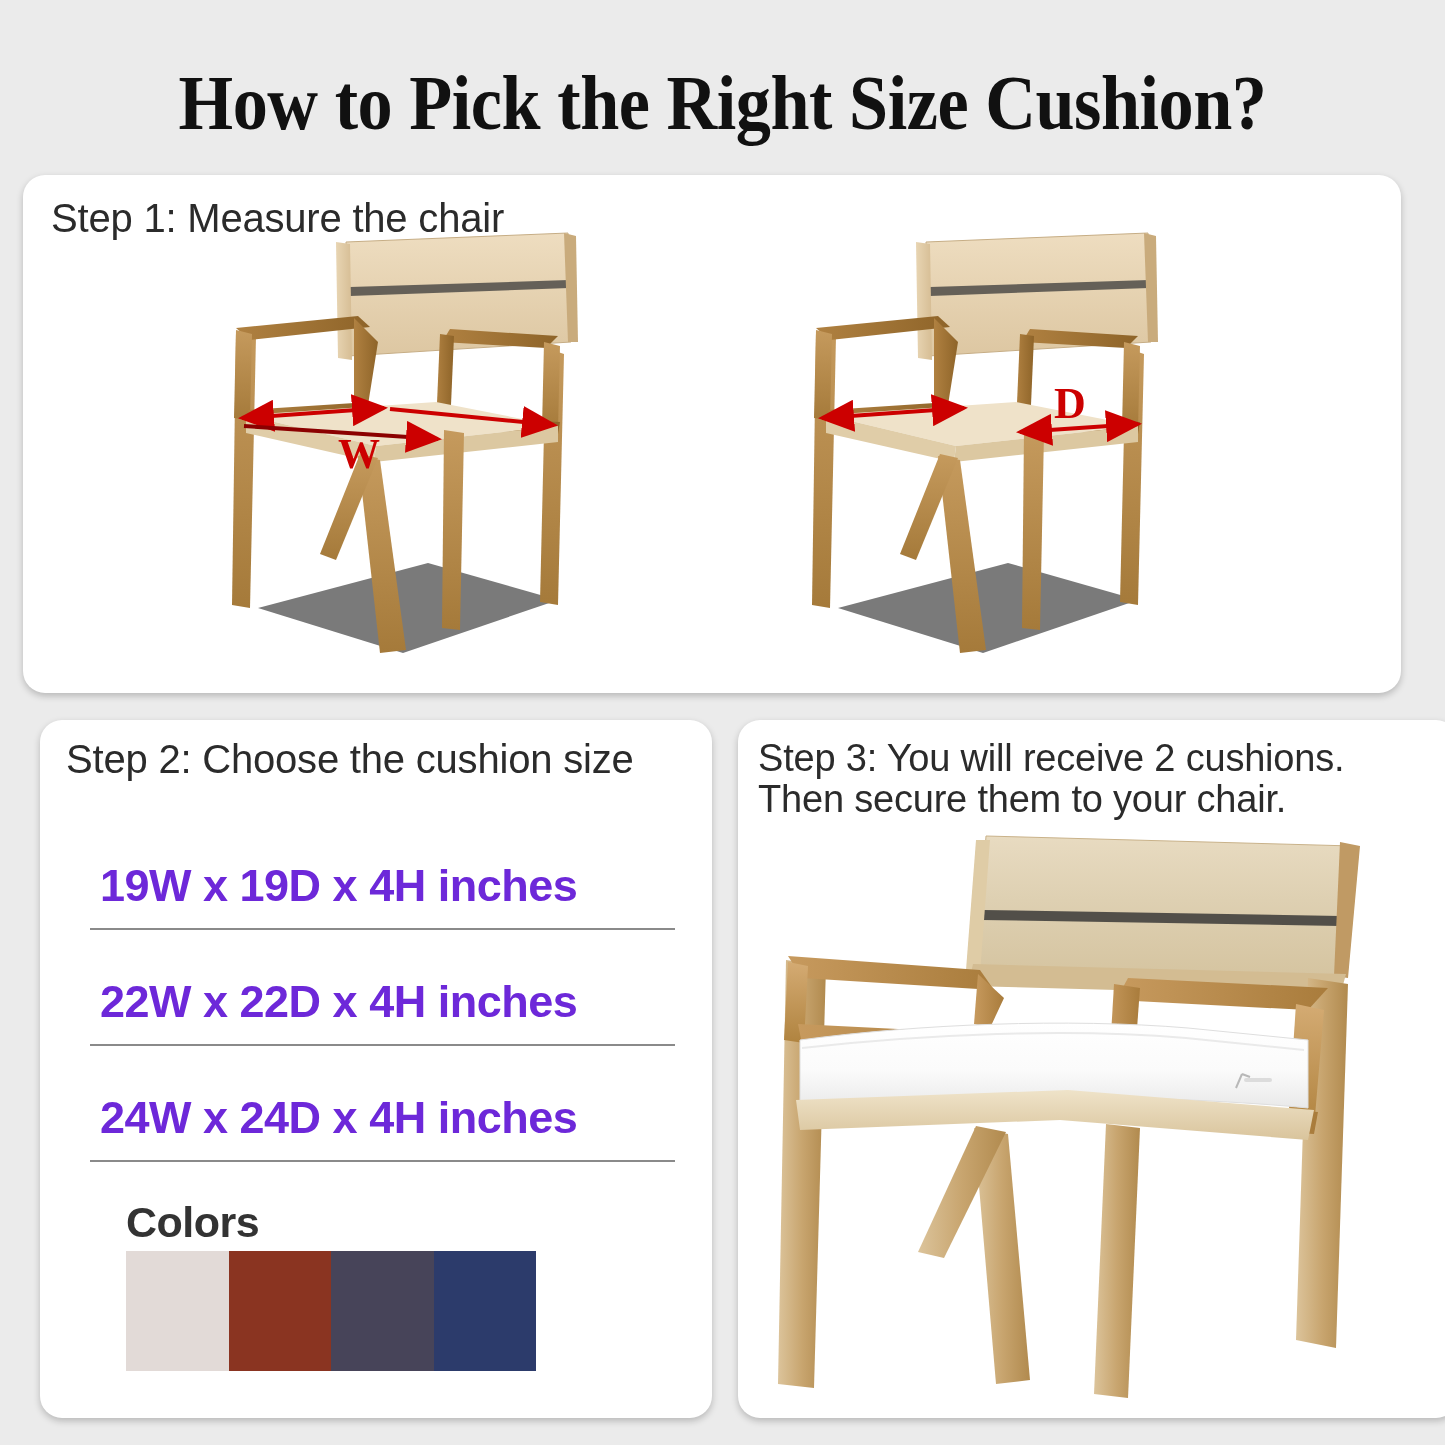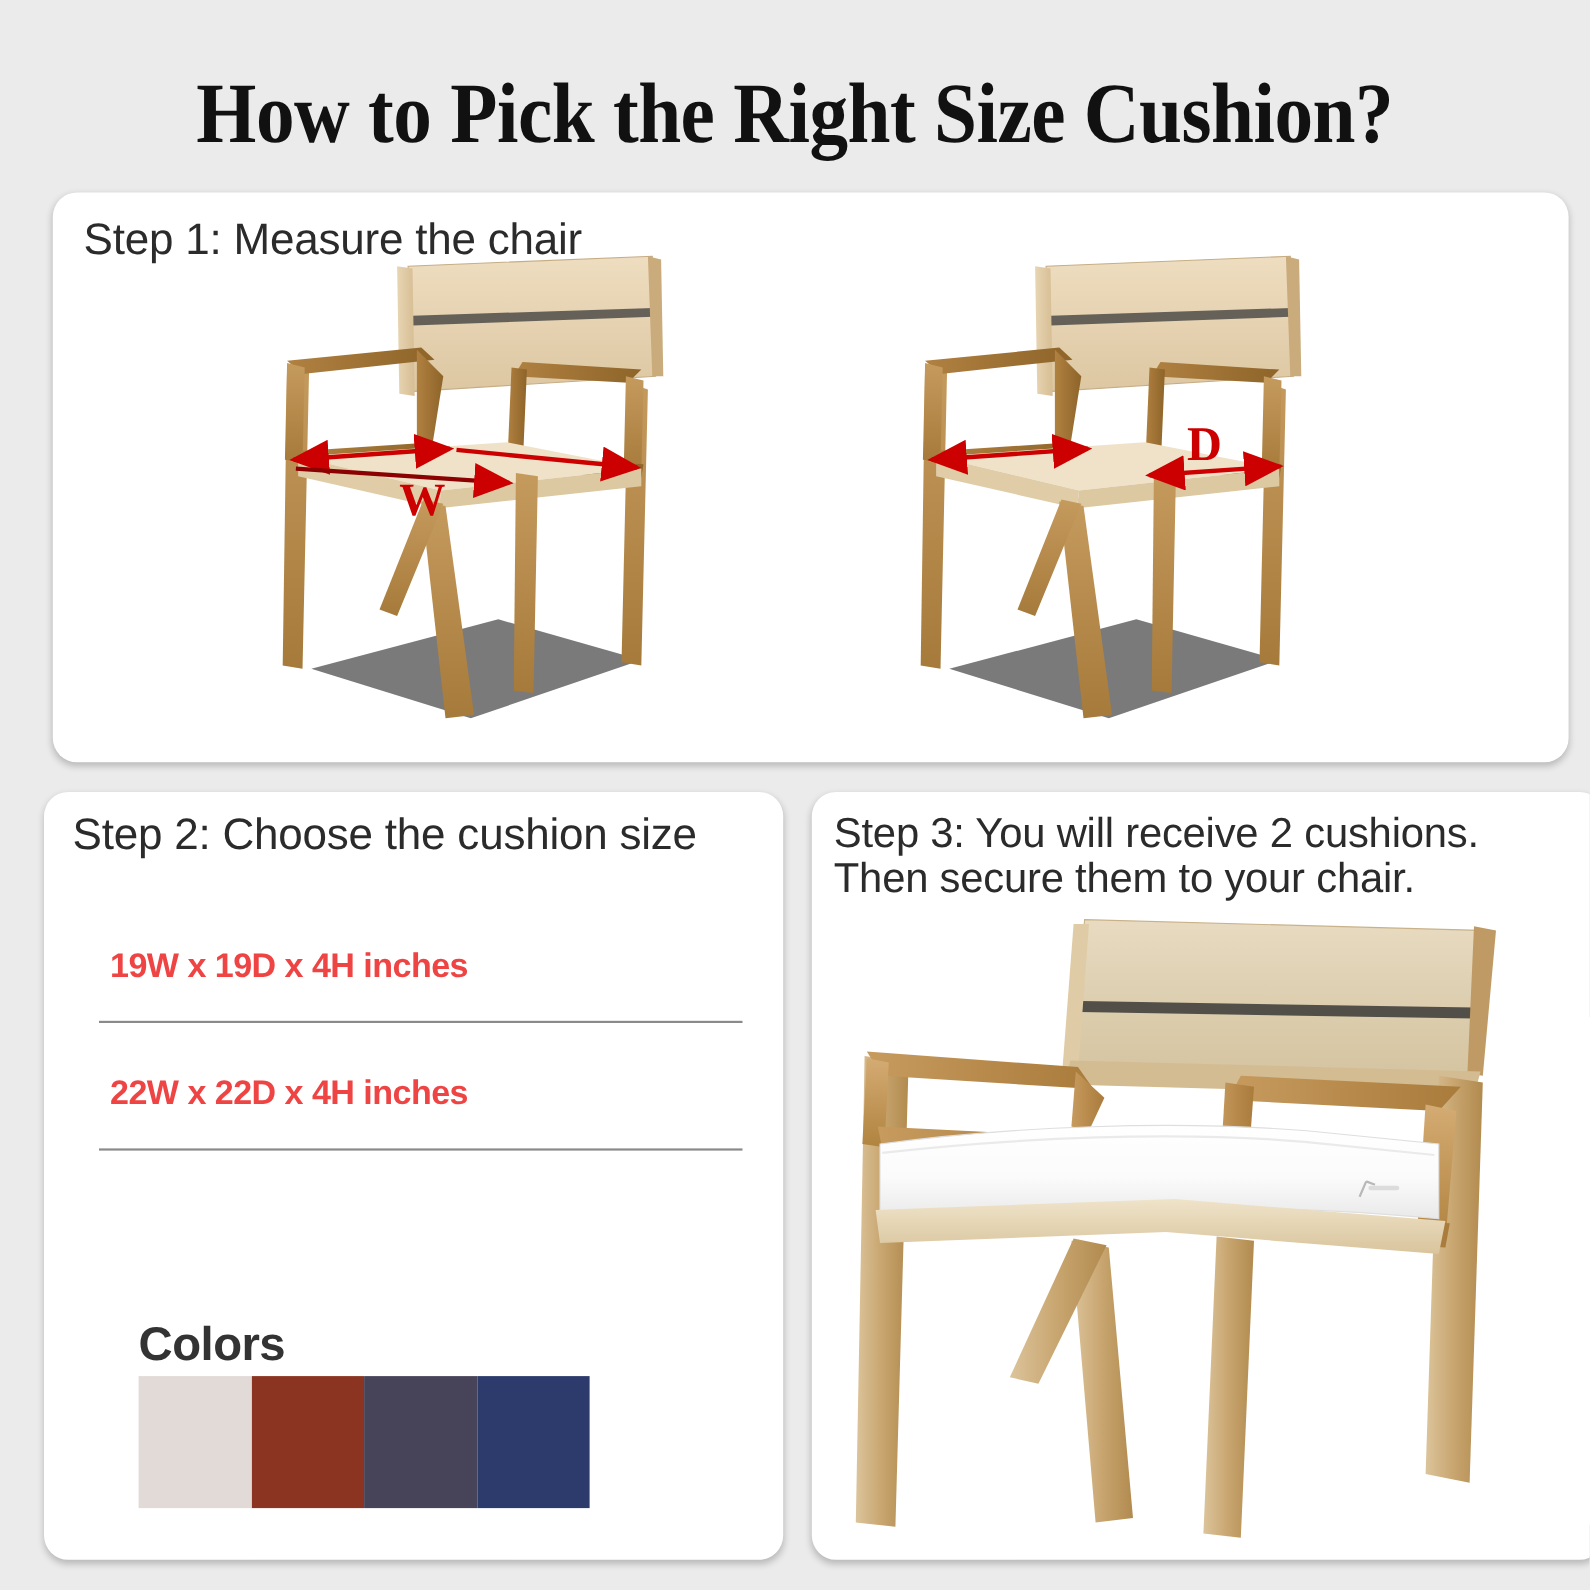--- a/index.html
+++ b/index.html
@@ -32,21 +32,21 @@
   }
 
   
   .card {
     position: absolute;
     background: #ffffff;
     border-radius: 22px;
     box-shadow: 0 3px 7px rgba(0,0,0,0.22);
     overflow: hidden;
   }
-  #card-step1 { left: 48px;  top: 175px;  width: 1378px; height: 518px; }
+  #card-step1 { left: 23px;  top: 175px;  width: 1378px; height: 518px; }
   #card-step2 { left: 40px;  top: 720px;  width: 672px;  height: 698px; }
   #card-step3 { left: 738px; top: 720px;  width: 680px;  height: 698px; padding-left: 40px; }
 
   .step-heading {
     position: absolute;
     font-size: 40px;
     color: #2b2b2b;
     font-family: "Liberation Sans", sans-serif;
     line-height: 1.07;
     white-space: pre-line;
@@ -69,23 +69,23 @@
     width: 585px;
   }
   .size-row {
     position: relative;
     height: 116px;
   }
   .size-text {
     position: absolute;
     left: 10px;
     top: 10px;
-    font-size: 31px;
+    font-size: 45px;
     font-weight: bold;
-    color: #ef4444;
+    color: #6d28d9;
     font-family: "Liberation Sans", sans-serif;
     letter-spacing: -0.5px;
     white-space: nowrap;
   }
   .size-divider {
     position: absolute;
     left: 0;
     top: 78px;
     width: 585px;
     height: 2px;
@@ -228,20 +228,24 @@
 
   <div class="size-list">
     <div class="size-row">
       <div class="size-text">19W x 19D x 4H inches</div>
       <div class="size-divider"></div>
     </div>
     <div class="size-row">
       <div class="size-text">22W x 22D x 4H inches</div>
       <div class="size-divider"></div>
     </div>
+    <div class="size-row">
+      <div class="size-text">24W x 24D x 4H inches</div>
+      <div class="size-divider"></div>
+    </div>
   </div>
 
   <div class="colors-block">
     <div class="colors-label">Colors</div>
     <div class="swatch-strip">
       <div class="swatch" style="background: rgb(226, 218, 215);"></div>
       <div class="swatch" style="background: rgb(138, 52, 33);"></div>
       <div class="swatch" style="background: rgb(71, 68, 89);"></div>
       <div class="swatch" style="background: rgb(44, 59, 107);"></div>
     </div>

